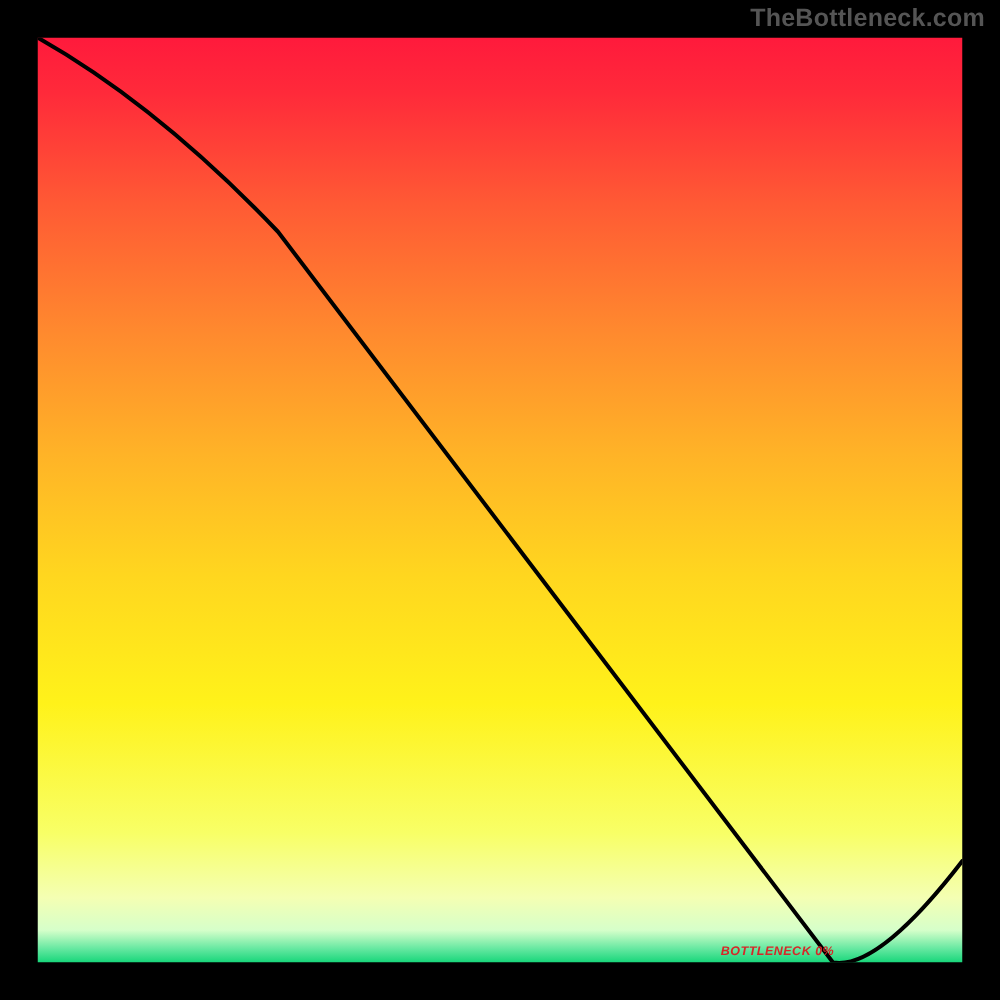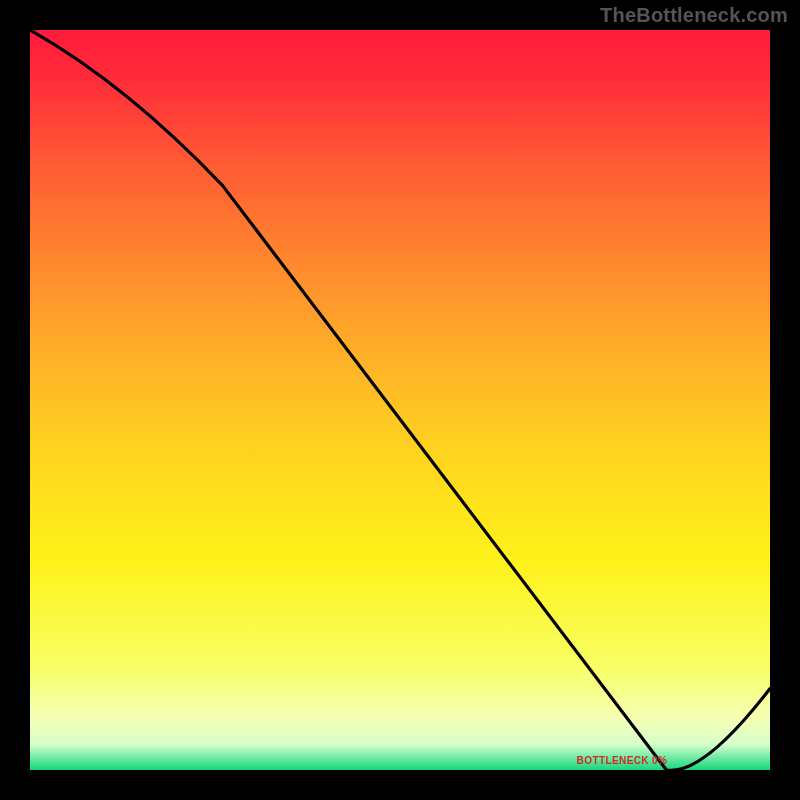--- a/index.html
+++ b/index.html
@@ -27,20 +27,21 @@
     letter-spacing: 0.2px;
     user-select: none;
   }
   
   .plot-area {
     position: absolute;
     left: 30px;
     top: 30px;
     width: 692px;
     height: 740px;
+    font-style: italic;
   }
   svg { display: block; }
   .red-label {
     fill: #d62728;
     font-size: 10px;
     font-weight: 700;
     letter-spacing: 0.4px;
   }
 </style>
 </head>

